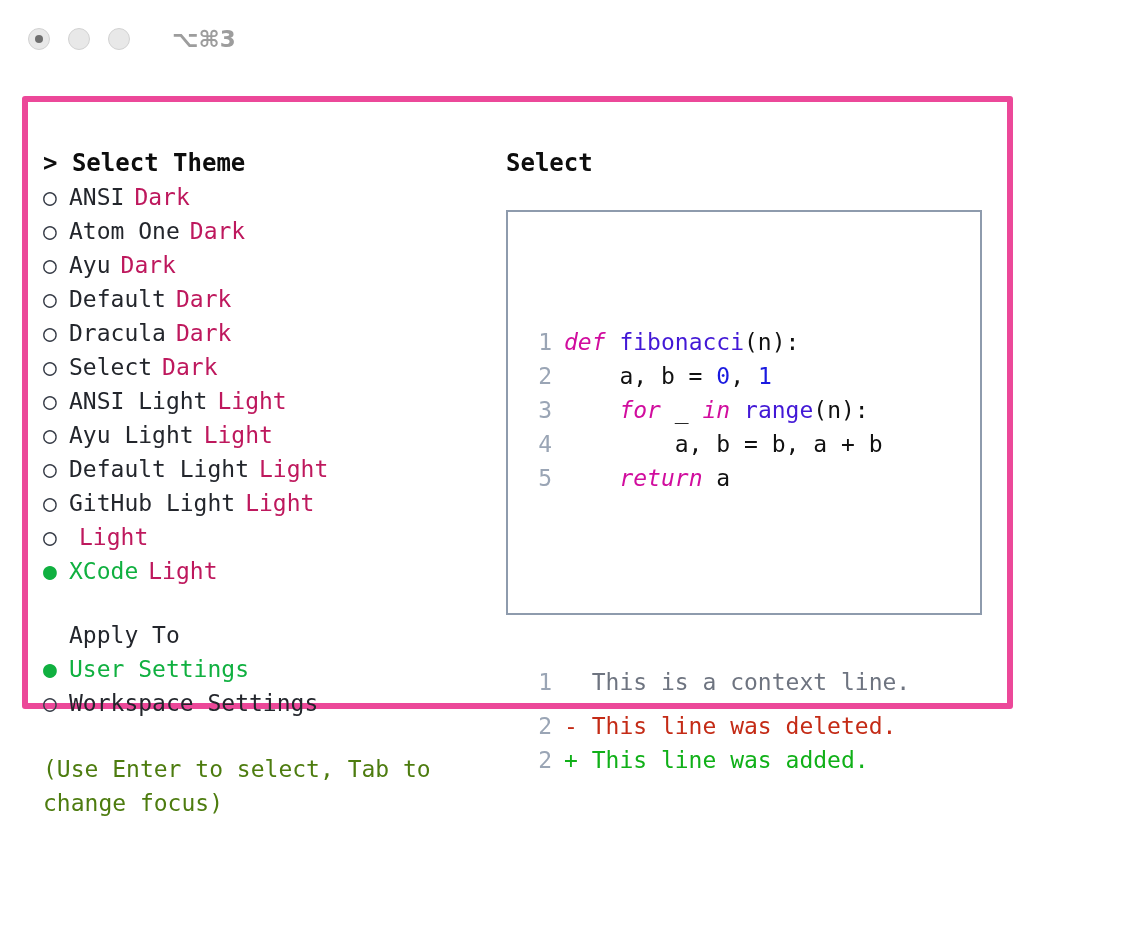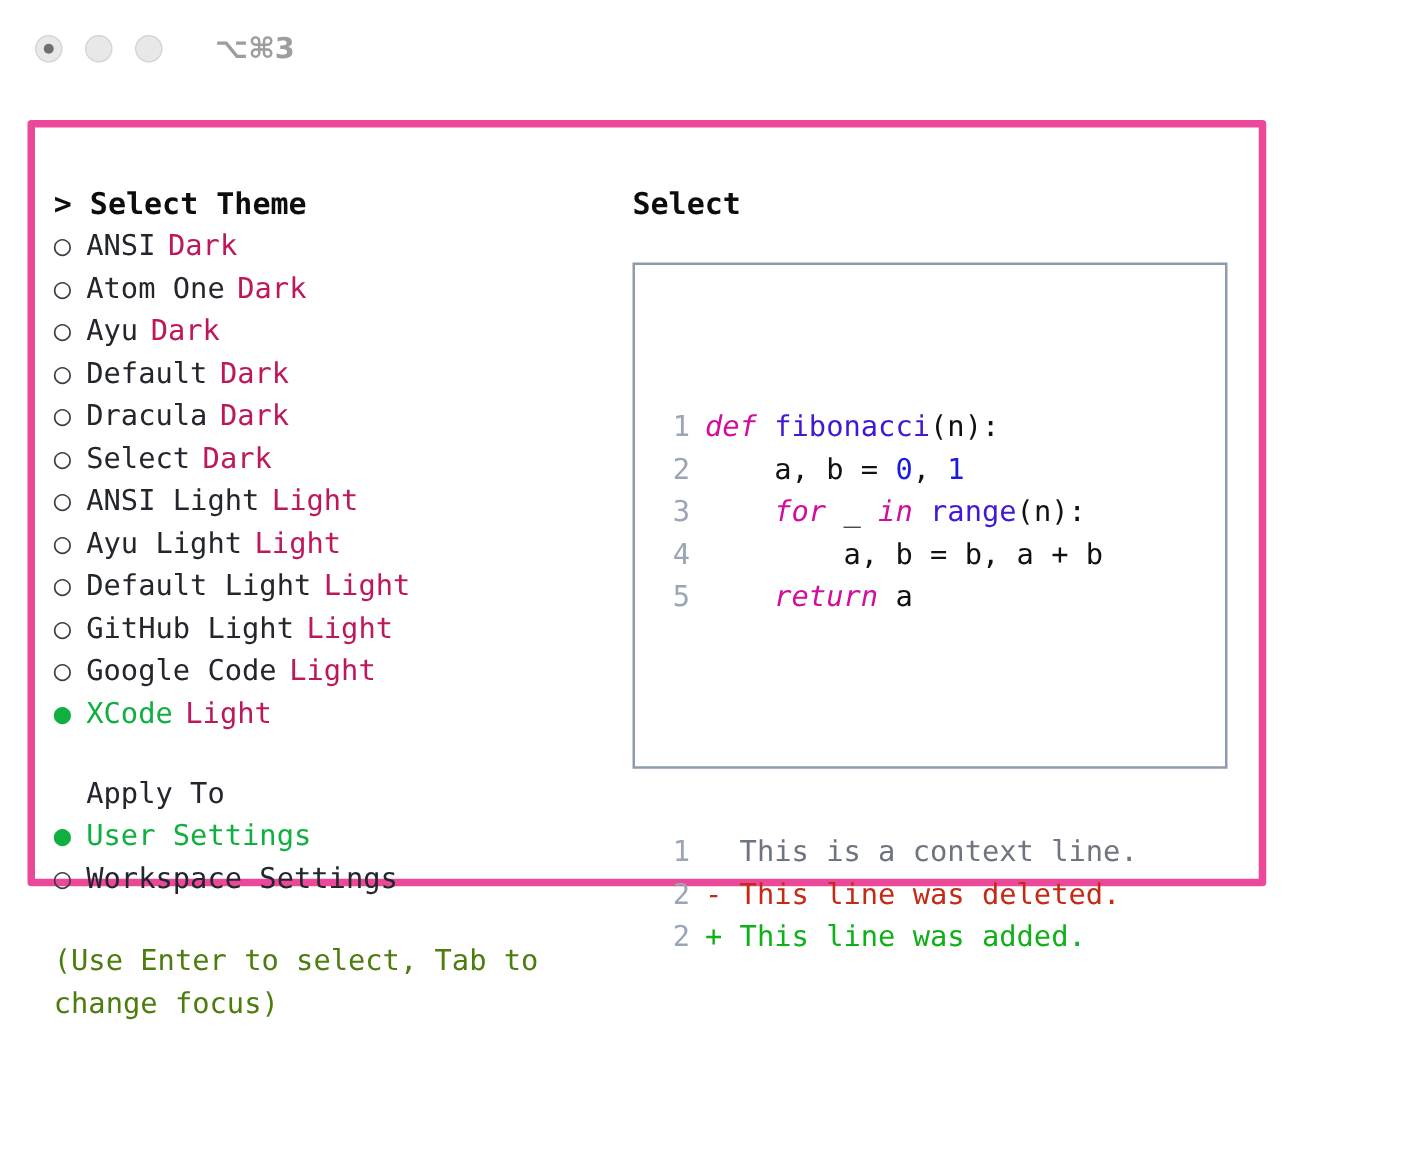--- a/index.html
+++ b/index.html
@@ -186,21 +186,21 @@
   }
   .code-txt { white-space: pre; }
 
   .tok-kw   { color: #d10d9e; font-style: italic; }
   .tok-fn   { color: #4218d6; }
   .tok-num  { color: #1a1ae0; }
   .tok-plain{ color: #111111; }
 
   .diff-gap { height: 34px; }
   .diff-ctx { color: #6e7480; }
-  .diff-del { color: #c42b16; }
+  .diff-del { color: #c42b16; margin-top: 10px; }
   .diff-add { color: #10b018; text-align: center; }
 </style>
 </head>
 <body>
 
 <div class="window">
 
   <div class="titlebar">
     <div class="dots">
       <div class="dot">
@@ -221,21 +221,21 @@
             <div class="opt-row"><span class="marker">○</span><span class="opt-label">ANSI</span><span class="opt-tag">Dark</span></div>
             <div class="opt-row"><span class="marker">○</span><span class="opt-label">Atom One</span><span class="opt-tag">Dark</span></div>
             <div class="opt-row"><span class="marker">○</span><span class="opt-label">Ayu</span><span class="opt-tag">Dark</span></div>
             <div class="opt-row"><span class="marker">○</span><span class="opt-label">Default</span><span class="opt-tag">Dark</span></div>
             <div class="opt-row"><span class="marker">○</span><span class="opt-label">Dracula</span><span class="opt-tag">Dark</span></div>
             <div class="opt-row"><span class="marker">○</span><span class="opt-label">Select</span><span class="opt-tag">Dark</span></div>
             <div class="opt-row"><span class="marker">○</span><span class="opt-label">ANSI Light</span><span class="opt-tag">Light</span></div>
             <div class="opt-row"><span class="marker">○</span><span class="opt-label">Ayu Light</span><span class="opt-tag">Light</span></div>
             <div class="opt-row"><span class="marker">○</span><span class="opt-label">Default Light</span><span class="opt-tag">Light</span></div>
             <div class="opt-row"><span class="marker">○</span><span class="opt-label">GitHub Light</span><span class="opt-tag">Light</span></div>
-            <div class="opt-row"><span class="marker">○</span><span class="opt-label">Google Code</span><span class="opt-tag">Light</span></div>
+            <div class="opt-row"><span class="marker">○</span><span class="opt-tag">Light</span></div>
             <div class="opt-row"><span class="marker selected">●</span><span class="opt-label selected">XCode</span><span class="opt-tag">Light</span></div>
           </div>
 
         <div class="spacer-block"></div>
 
         <div class="opt-row">
           <span class="marker blank">○</span>
           <span class="opt-label">Apply To</span>
         </div>
         <div id="apply-list">

